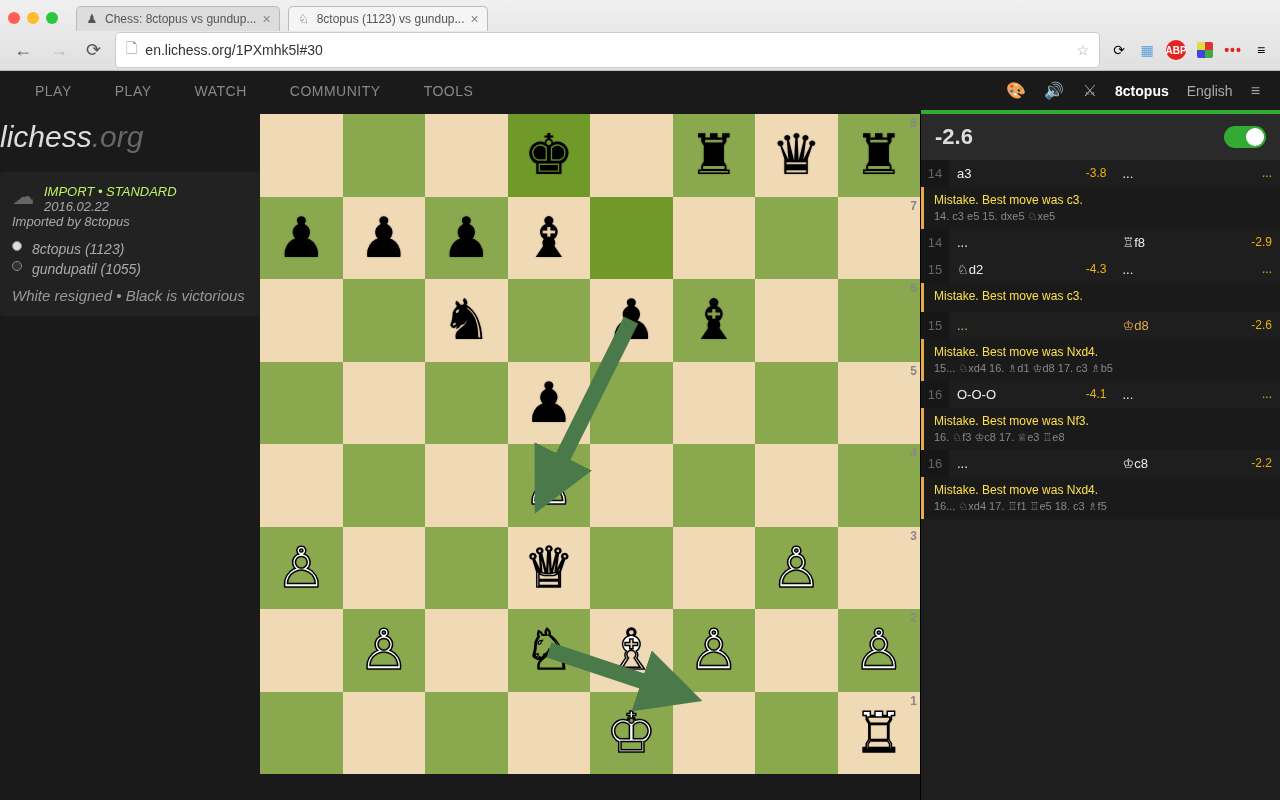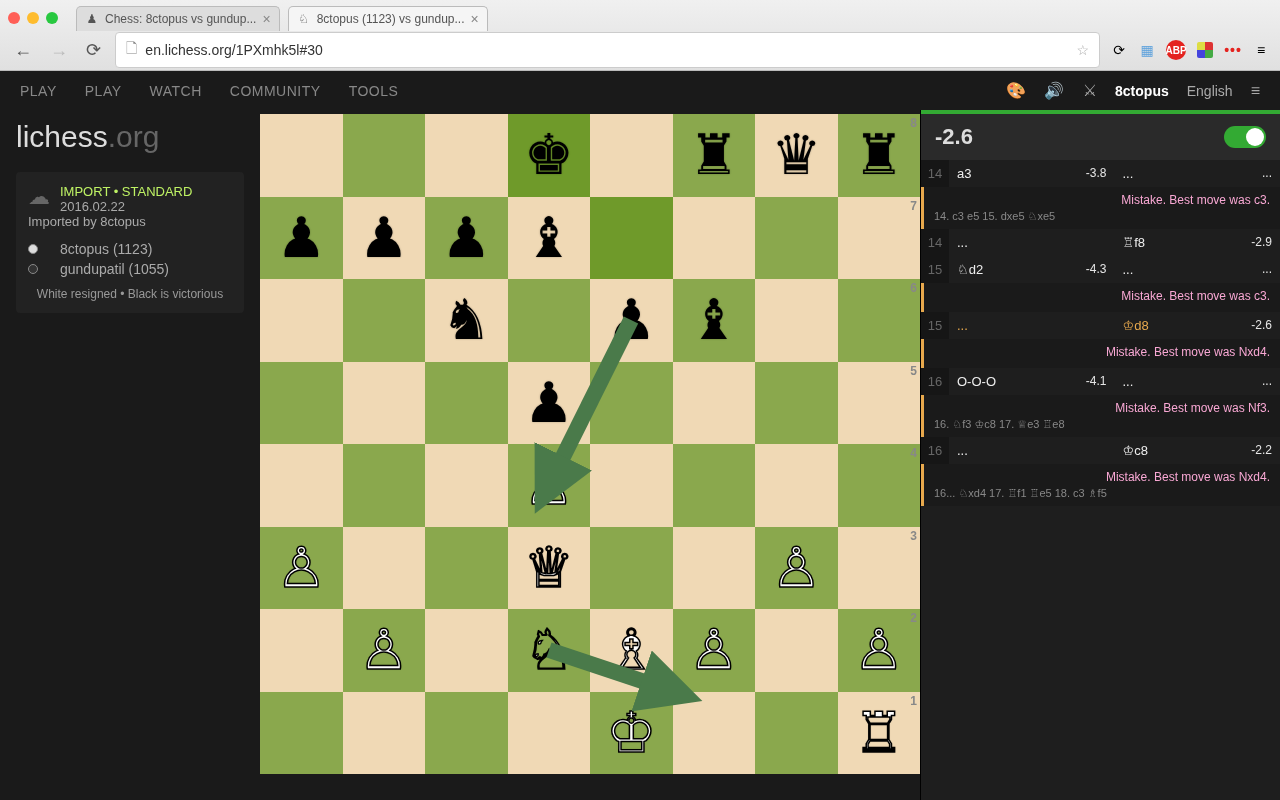--- a/index.html
+++ b/index.html
@@ -28,40 +28,40 @@
 .ext-icons { display: flex; gap: 10px; align-items: center; }
 .ext-icon { width: 18px; height: 18px; display: flex; align-items: center; justify-content: center; font-size: 14px; }
 .abp { background: #e4231f; color: #fff; border-radius: 50%; font-size: 10px; font-weight: bold; width: 20px; height: 20px; }
 .puzzle { width: 16px; height: 16px; background: conic-gradient(#d33 0 25%, #4a4 0 50%, #44d 0 75%, #dd4 0 100%); border-radius: 2px; }
 .dots { color: #e4231f; font-weight: bold; letter-spacing: 1px; }
 
 
 .app { background: #1a1a1a; color: #ccc; height: 730px; display: flex; flex-direction: column; }
 .top-nav { display: flex; align-items: center; padding: 10px 20px; font-size: 14px; color: #888; gap: 28px; }
 .top-nav .menu { display: flex; gap: 28px; }
-.top-nav .menu span { cursor: pointer; letter-spacing: 0.5px; }
+.top-nav .menu span { cursor: pointer; letter-spacing: 0.5px; margin-left: 15px; }
 .top-nav .right { margin-left: auto; display: flex; gap: 18px; align-items: center; color: #aaa; }
 .top-nav .username { color: #fff; font-weight: bold; }
 .top-nav .icon { font-size: 16px; }
 
 .main-row { display: flex; flex: 1; overflow: hidden; }
 
 
-.left-side { width: 260px; padding: 10px 16px; }
+.left-side { width: 260px; padding: 10px 0; font-style: italic; }
 .logo { font-size: 30px; color: #ddd; margin-bottom: 18px; }
 .logo .org { color: #666; }
 .game-meta { background: #222; border-radius: 4px; padding: 12px; font-size: 13px; color: #aaa; margin-bottom: 10px; }
 .game-meta .line1 { color: #bef264; }
 .game-meta-icon { float: left; margin-right: 10px; color: #666; font-size: 22px; }
 .players { margin-top: 12px; font-size: 14px; }
-.player { display: flex; align-items: center; gap: 22px; margin-bottom: 4px; }
+.player { display: flex; gap: 10px; margin-bottom: 4px; }
 .player .dot { width: 10px; height: 10px; border-radius: 50%; }
 .dot.white { background: #ddd; border: 1px solid #888; }
 .dot.black { background: #333; border: 1px solid #888; }
-.result { margin-top: 10px; text-align: center; color: #999; font-size: 12px; }
+.result { margin-top: 10px; color: #999; font-size: 15px; }
 
 .tabs-row { display: flex; gap: 6px; margin-top: 14px; }
 .side-tab { background: #2a2a2a; padding: 6px 10px; font-size: 13px; border-radius: 3px; display: flex; align-items: center; gap: 6px; }
 .chk { width: 14px; height: 14px; background: #4a90e2; border-radius: 2px; display: inline-flex; align-items: center; justify-content: center; color: #fff; font-size: 10px; }
 
 
 .board-wrap { flex: 0 0 auto; position: relative; margin: 4px 0 0 0; }
 .board { width: 660px; height: 660px; display: grid; grid-template: repeat(8, 1fr) / repeat(8, 1fr); border: none; }
 .sq { position: relative; display: flex; align-items: center; justify-content: center; font-size: 56px; line-height: 1; }
 .light { background: #f0d9b5; }
@@ -78,26 +78,26 @@
 .eval-bar { background: #2a2a2a; padding: 10px 14px; display: flex; align-items: center; justify-content: space-between; border-top: 4px solid #3a3; }
 .eval-val { font-size: 22px; font-weight: bold; color: #ddd; }
 .toggle { width: 42px; height: 22px; background: #3a3; border-radius: 11px; position: relative; }
 .toggle::after { content: ''; position: absolute; right: 2px; top: 2px; width: 18px; height: 18px; background: #fff; border-radius: 50%; }
 
 .move-list { font-size: 13px; }
 .move-num { width: 28px; background: #161616; padding: 6px; text-align: center; color: #666; font-size: 13px; }
 .move-san { color: #eee; font-weight: normal; }
 .move-san.highlight { color: #e8a94d; }
 .comment-row { padding: 6px 10px; font-size: 12px; color: #aaa; border-left: 3px solid #e8a94d; background: #1a1a1a; }
-.comment-row .text { color: #f9a8d4; margin-bottom: 3px; text-align: right; }
+.comment-row .text { color: #fde047; margin-bottom: 3px; }
 .comment-row .moves { color: #888; font-size: 11px; }
 .half { display: flex; }
 .half .move-num { flex: 0 0 28px; }
 .half .mc { flex: 1; padding: 6px 8px; color: #ccc; }
-.half .ev { flex: 0 0 50px; text-align: right; color: #e5e5e5; padding: 6px 8px; font-size: 12px; }
+.half .ev { flex: 0 0 50px; text-align: right; color: #eab308; padding: 6px 8px; font-size: 12px; }
 
 svg.board-arrow { position: absolute; top: 0; left: 0; width: 660px; height: 660px; pointer-events: none; }
 </style>
 </head>
 <body>
 
 <div class="browser-chrome">
   <div class="tab-bar">
     <div class="traffic-lights">
       <div class="traffic-light tl-red"></div>
@@ -356,20 +356,21 @@
           </div>
           <div class="half">
             <div class="move-num">15</div>
             <div class="mc"><span class="move-san highlight">...</span></div>
             <div class="ev"></div>
             <div class="mc"><span class="move-san highlight">♔d8</span></div>
             <div class="ev neg">-2.6</div>
           </div>
           <div class="comment-row">
             <div class="text">Mistake. Best move was Nxd4.</div>
+            <div class="moves">15... ♘xd4  16. ♗d1  ♔d8  17. c3  ♗b5</div>
           </div>
           <div class="half">
             <div class="move-num">16</div>
             <div class="mc"><span class="move-san ">O-O-O</span></div>
             <div class="ev">-4.1</div>
             <div class="mc"><span class="move-san ">...</span></div>
             <div class="ev ">...</div>
           </div>
           <div class="comment-row">
             <div class="text">Mistake. Best move was Nf3.</div>

